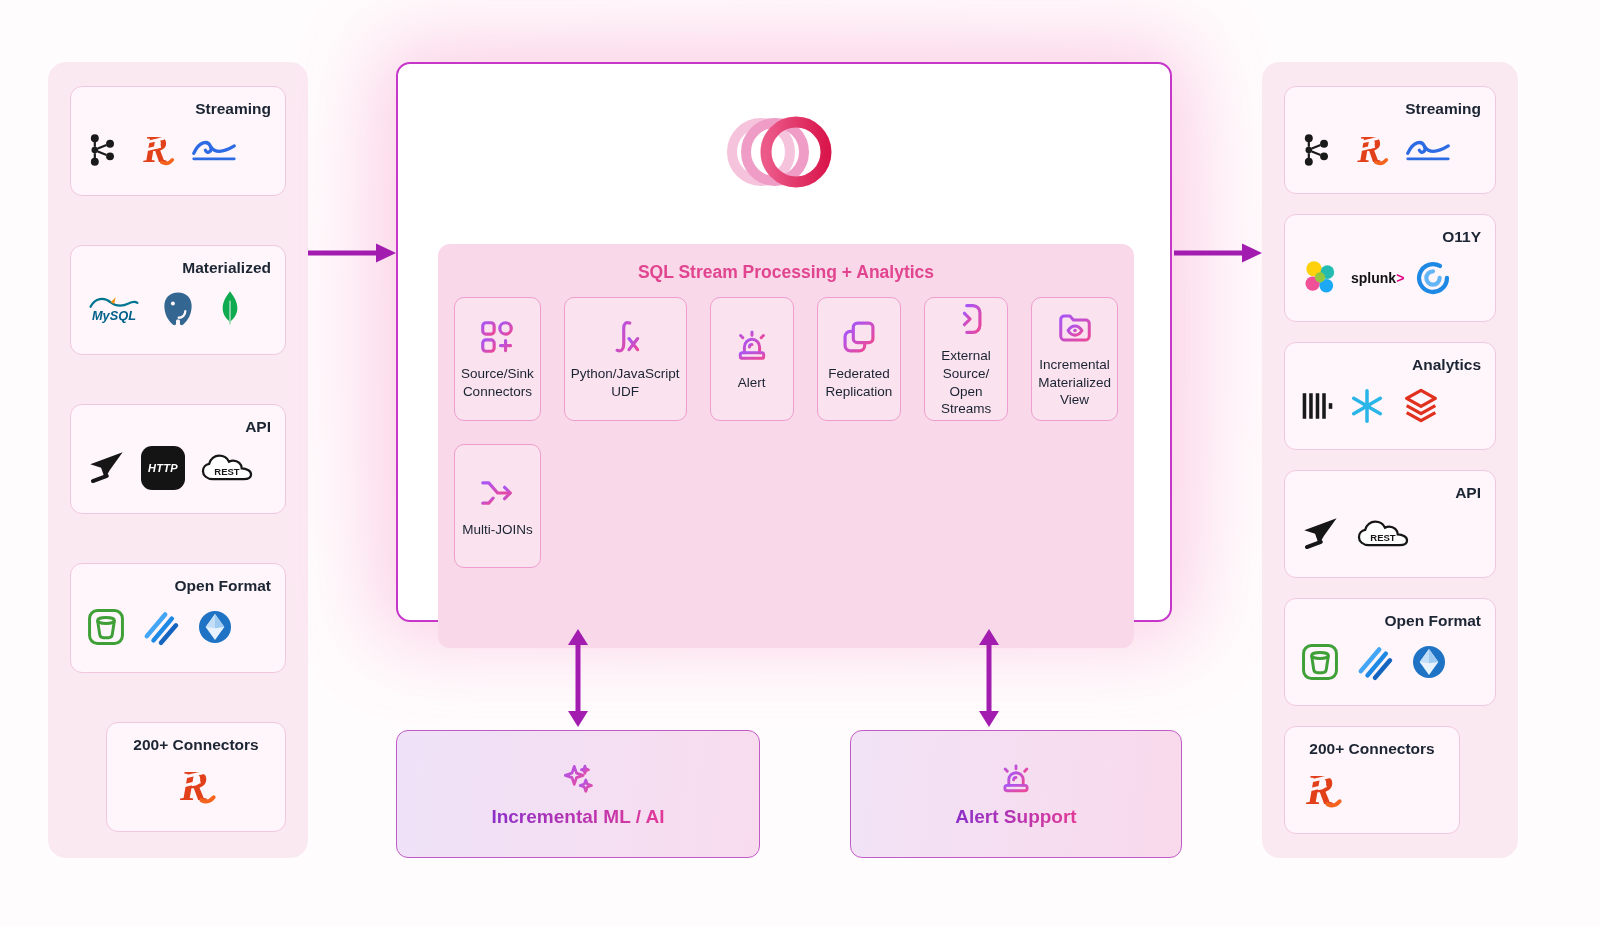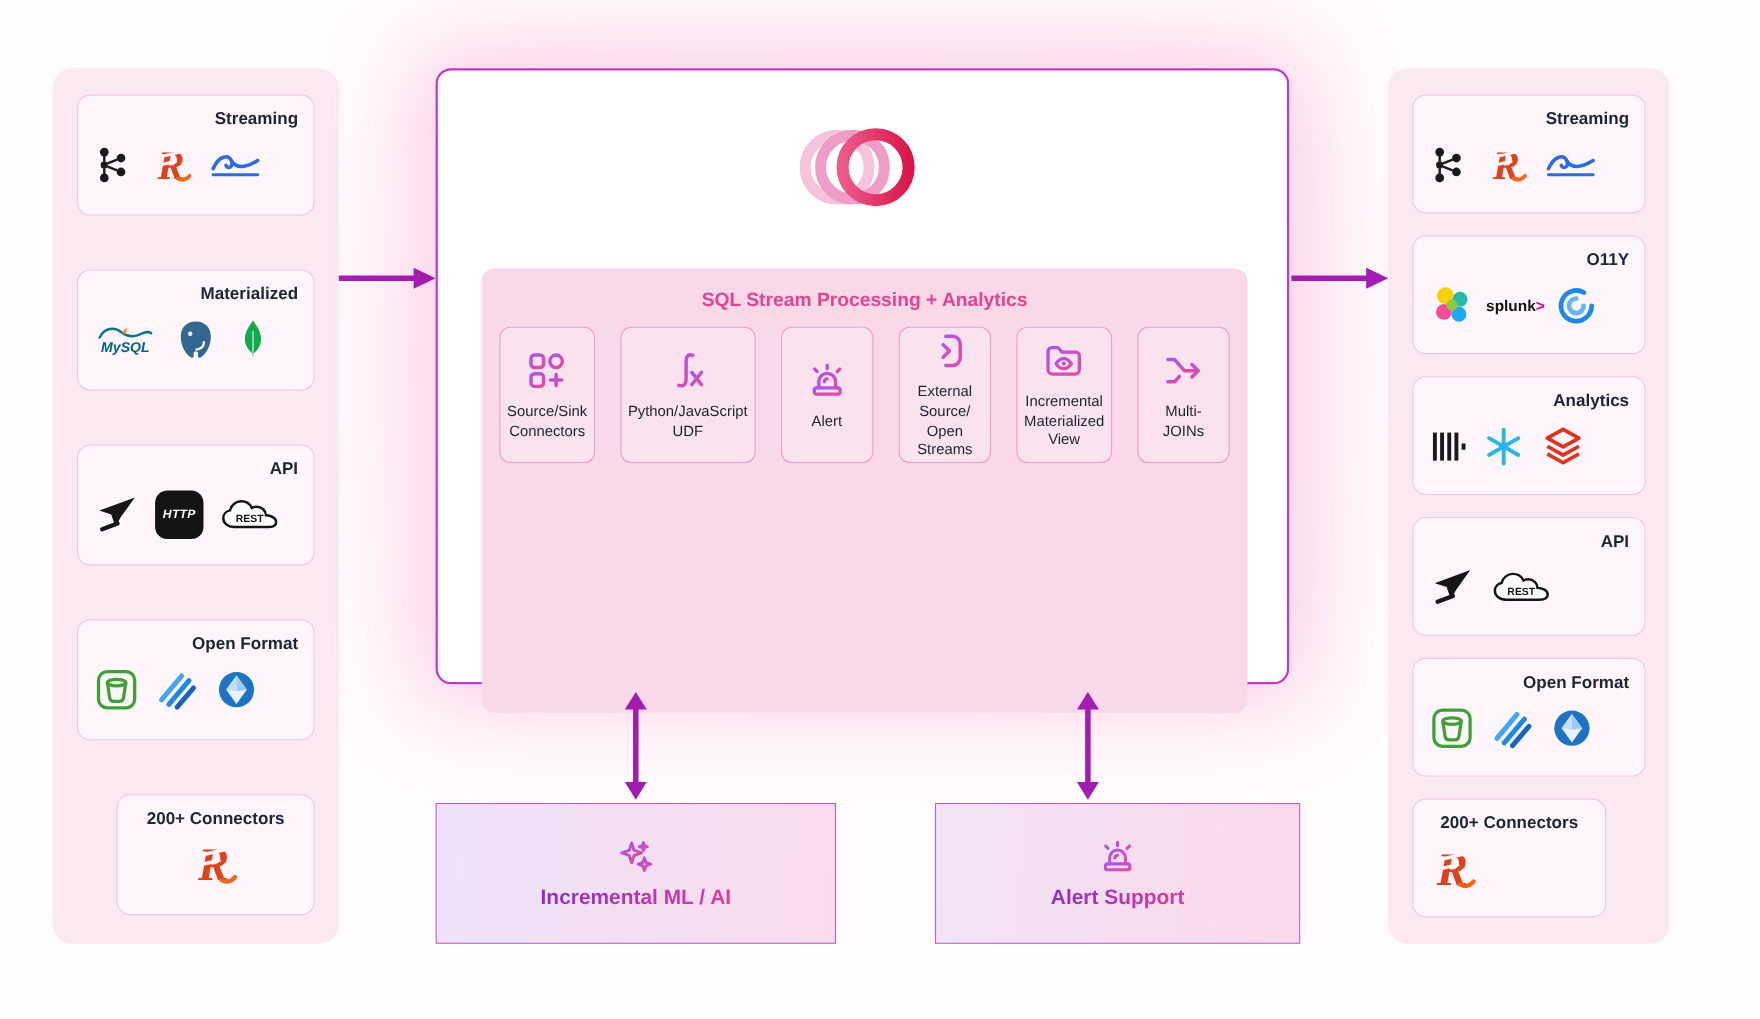--- a/index.html
+++ b/index.html
@@ -52,21 +52,21 @@
     background:#F8D8E9; border-radius:12px; padding:14px 16px; }
   .sql-title { text-align:center; color:#E2458F; font-size:17.5px; font-weight:700;
     margin:4px 0 14px; }
   .tiles { display:grid; grid-template-columns:repeat(6,1fr); gap:23px; }
   .tile { background:#FAE3EF; border:1px solid #EE9ECE; border-radius:10px; height:124px;
     display:flex; flex-direction:column; align-items:center; justify-content:center;
     gap:9px; padding:8px 6px; text-align:center; }
   .tile-label { font-size:13.5px; color:#1A2332; font-weight:500; line-height:1.32; }
 
   
-  .bottom-card { position:absolute; top:730px; height:128px; border-radius:0;
+  .bottom-card { position:absolute; top:730px; height:128px; border-radius:12px;
     border:1.5px solid #C25BC6; display:flex; flex-direction:column; align-items:center;
     justify-content:center; gap:9px; }
   .ml-card    { left:396px; width:364px; background:linear-gradient(95deg,#EFE2F8 0%,#F8DCEE 100%); }
   .alert-card { left:850px; width:332px; background:linear-gradient(95deg,#F2E3F6 0%,#F9D9EC 100%); }
   .bottom-label { font-size:19px; font-weight:700;
     background:linear-gradient(90deg,#8B2FC9,#E23A98);
     -webkit-background-clip:text; background-clip:text; color:transparent; }
 
   .arrow { position:absolute; }
 </style>
@@ -262,20 +262,29 @@
             <svg width="38" height="38" viewBox="0 0 24 24" fill="none" stroke="url(#gp)" stroke-width="1.9" stroke-linecap="round" stroke-linejoin="round">
                 <path d="M7.2 16.2 V12.6 A4.8 4.8 0 0 1 16.8 12.6 V16.2"></path>
                 <rect x="4.6" y="16.2" width="14.8" height="3.6" rx="1.4"></rect>
                 <path d="M12 5.2 V3.2 M6.2 6.8 L4.8 5.4 M17.8 6.8 L19.2 5.4"></path>
                 <path d="M10.4 12.6 A1.6 1.6 0 0 1 12 11"></path>
               </svg>
           </span>
           <div class="tile-label">Alert</div>
         </div>
 
+        <div class="tile">
+          <span class="icon">
+            <svg width="38" height="38" viewBox="0 0 24 24" fill="none" stroke="url(#gp)" stroke-width="2" stroke-linejoin="round">
+                <rect x="8.4" y="3.2" width="12.4" height="12.4" rx="2.6"></rect>
+                <path d="M15.6 15.6 V17.4 A3.4 3.4 0 0 1 12.2 20.8 H6.6 A3.4 3.4 0 0 1 3.2 17.4 V11.8 A3.4 3.4 0 0 1 6.6 8.4 H8.4"></path>
+              </svg>
+          </span>
+          <div class="tile-label">Federated Replication</div>
+        </div>
 
         <div class="tile">
           <span class="icon">
             <svg width="38" height="38" viewBox="0 0 24 24" fill="none" stroke="url(#gp)" stroke-width="2" stroke-linecap="round" stroke-linejoin="round">
                 <path d="M12.5 3.6 H16.4 A4.4 4.4 0 0 1 20.8 8 V16 A4.4 4.4 0 0 1 16.4 20.4 H12.5"></path>
                 <path d="M3 12 H14.6"></path>
                 <path d="M11 8.4 L14.6 12 L11 15.6"></path>
               </svg>
           </span>
           <div class="tile-label">External Source/ Open Streams</div>

